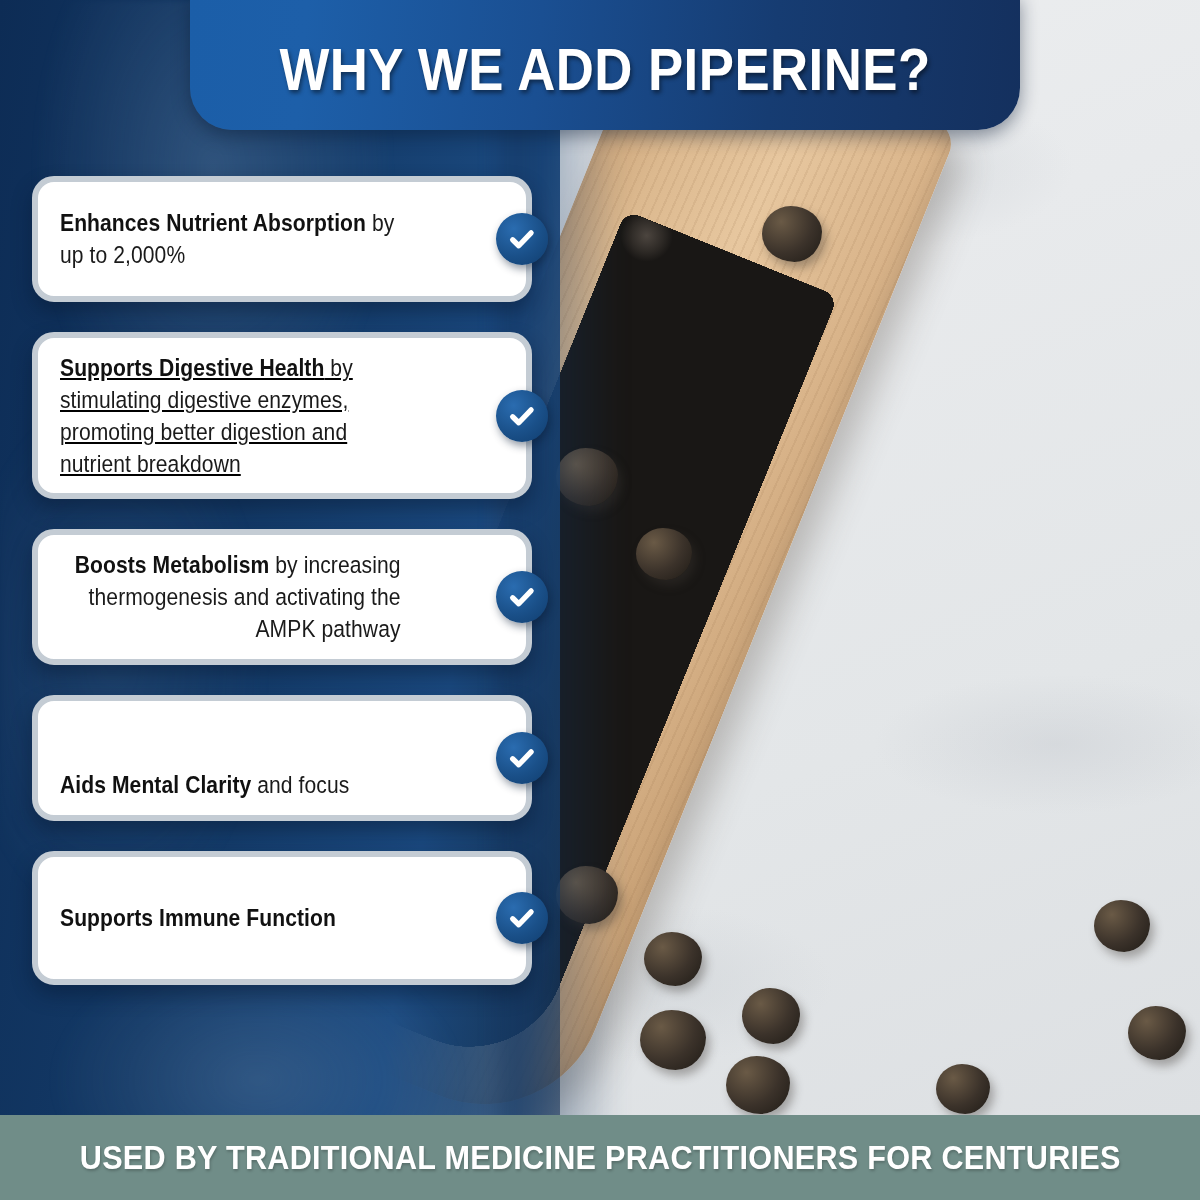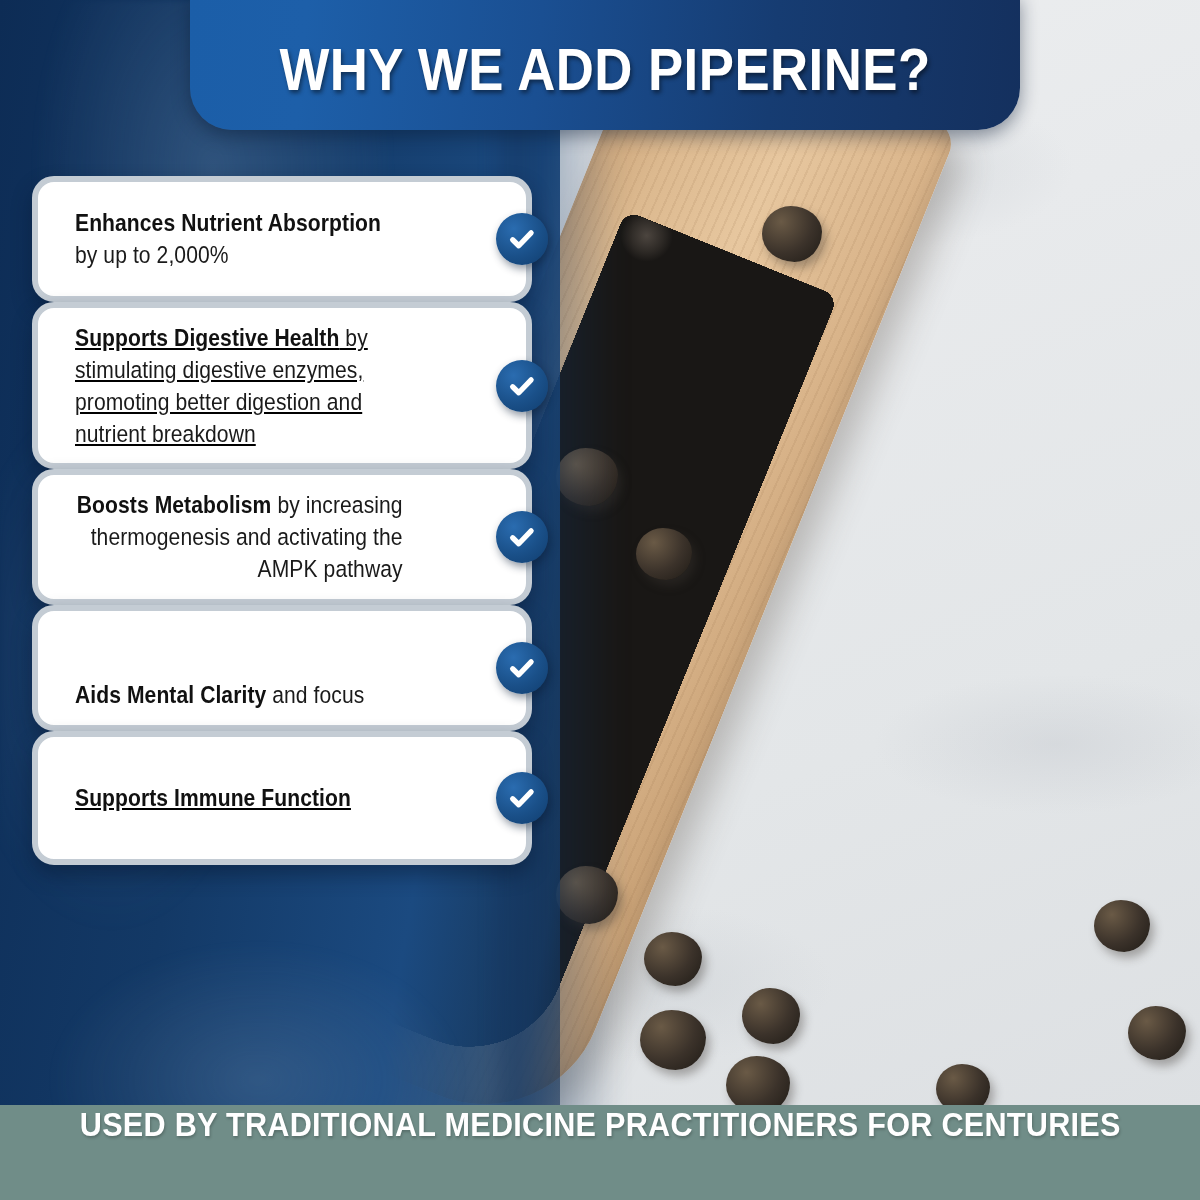--- a/index.html
+++ b/index.html
@@ -154,21 +154,22 @@
     width:500px;
   }
   .card{
     position:relative;
     background:#ffffff;
     border:6px solid #c4ccd4;
     border-radius:22px;
     box-shadow:0 10px 20px rgba(6,22,46,.45);
     display:flex;
     align-items:center;
-    padding:14px 70px 14px 37px;
+    padding:14px 70px 14px 22px;
+    margin-bottom:30px;
   }
   .card-text{
     font-family:"Liberation Sans", sans-serif;
     font-size:24.5px;
     line-height:1.30;
     color:#1a1a1a;
     transform:scaleX(.86);
     transform-origin:left center;
     width:116%;
     letter-spacing:.1px;
@@ -187,29 +188,29 @@
     display:flex; align-items:center; justify-content:center;
   }
   .check-badge svg{ width:30px; height:30px; display:block; }
 
   
   .card.h1{ min-height:126px; }
   .card.h2{ min-height:126px;text-decoration:underline; }
   .card.h3{ min-height:120px; }
   .card.h4{ min-height:131px;text-align:right; }
   .card.h5{ min-height:126px;align-items:flex-end; }
-  .card.h6{ min-height:134px;text-decoration:underline; }
+  .card.h6{ min-height:134px; }
 
   
   .footer-bar{
     position:absolute;
     left:0; bottom:0;
-    width:1200px; height:95px;
+    width:1200px; height:85px;
     background:#708d88;
-    display:flex; align-items:flex-start; justify-content:center;
+    display:flex; align-items:center; justify-content:center;
   }
   .footer-text{
     color:#ffffff;
     font-family:"Liberation Sans", sans-serif;
     font-weight:700;
     font-size:34px;
     letter-spacing:.3px;
     transform:scaleX(.90);
     white-space:nowrap;
     text-shadow:1px 2px 3px rgba(0,0,0,.22);

